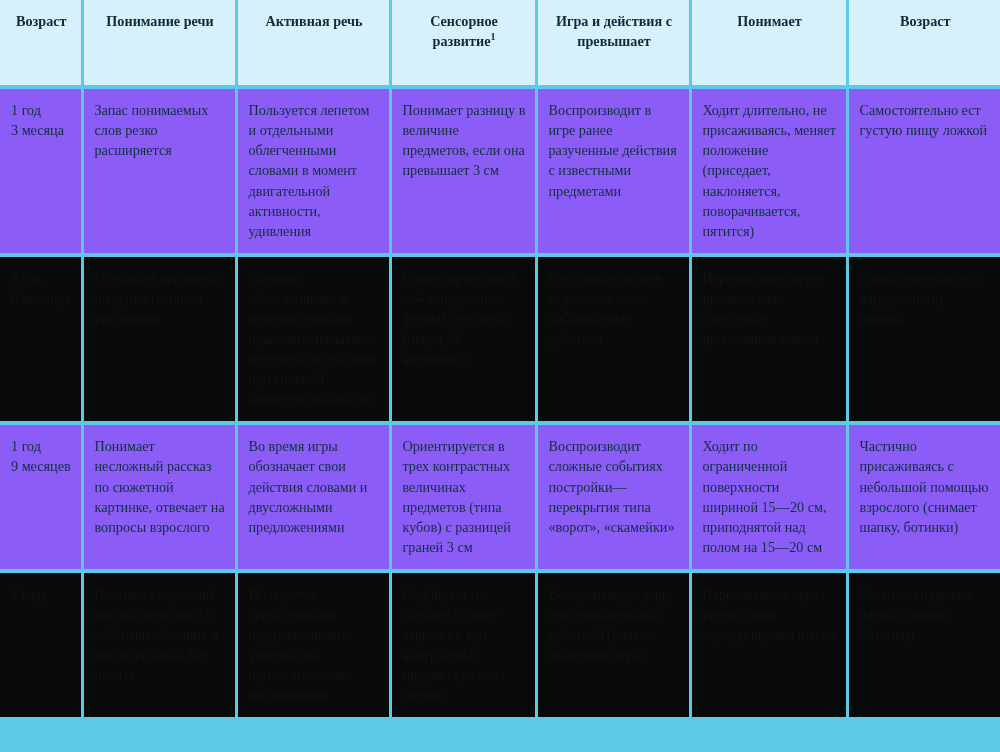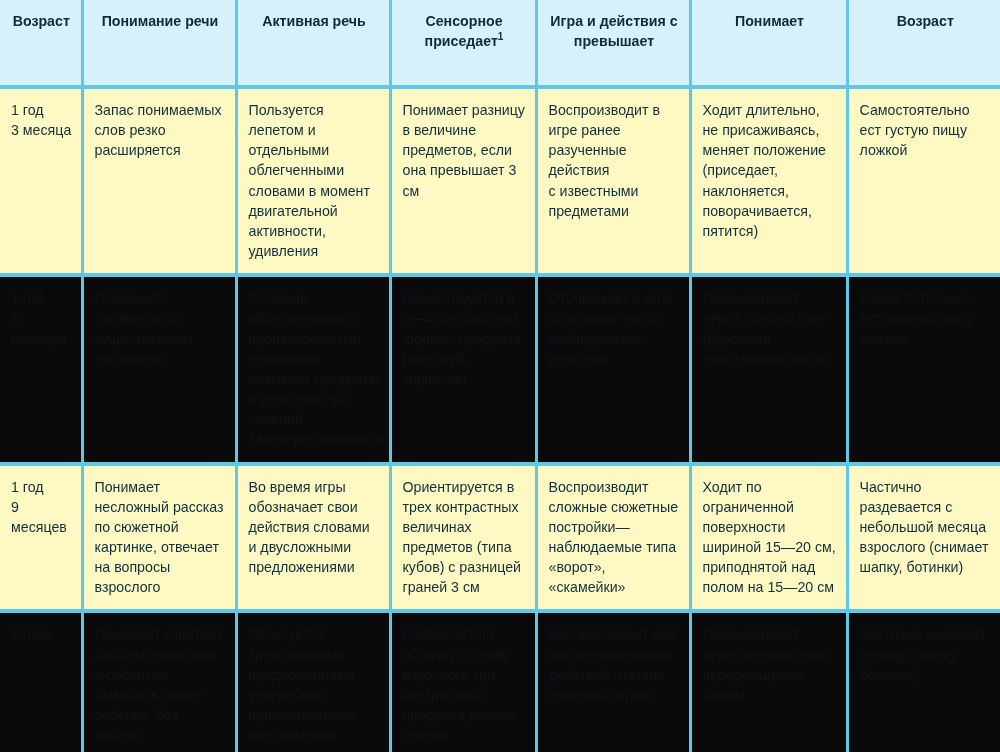--- a/index.html
+++ b/index.html
@@ -11,20 +11,21 @@
     width: 1000px;
     height: 752px;
     font-family: "Liberation Sans", sans-serif;
     overflow: hidden;
   }
   #sheet {
     width: 1000px;
     height: 752px;
     position: relative;
     background: #5ec8e8;
+    font-family: Liberation Serif, serif;
   }
   table.dev-table {
     border-collapse: collapse;
     width: 1000px;
     table-layout: fixed;
   }
   table.dev-table col.c0 { width: 82px; }
   table.dev-table col.c1 { width: 154px; }
   table.dev-table col.c2 { width: 154px; }
   table.dev-table col.c3 { width: 146px; }
@@ -59,21 +60,21 @@
     text-align: center;
     vertical-align: middle;
     height: 62px;
     padding: 6px 8px;
     font-size: 14.6px;
     line-height: 1.26;
   }
   thead tr { border-bottom: 4px solid #5ec8e8; }
 
   tbody tr.row-light td {
-    background: #fef9c3;
+    background: #8b5cf6;
     color: #10303d;
   }
   tbody tr.row-dark td {
     background: #0a0a0a;
     color: #0e1416;
   }
   tbody tr.row-sep td {
     border-top: 4px solid #5ec8e8;
   }
   td.age-cell {
@@ -101,21 +102,21 @@
         <col class="c3">
         <col class="c4">
         <col class="c5">
         <col class="c6">
     </colgroup>
     <thead>
       <tr>
         <th>Возраст</th>
         <th>Понимание речи</th>
         <th>Активная речь</th>
-        <th><span>Сенсорное приседает</span><span class="sup">1</span></th>
+        <th><span>Сенсорное развитие</span><span class="sup">1</span></th>
         <th>Игра и действия с превышает</th>
         <th>Понимает</th>
         <th>Возраст</th>
       </tr>
     </thead>
     <tbody>
       <tr class="row-light">
         <td class="age-cell">
             <span class="cell-text">1 год
 3 месяца</span>
@@ -172,27 +173,27 @@
         <td>
             <span class="cell-text">Понимает несложный рассказ по сюжетной картинке, отвечает на вопросы взрослого</span>
           </td>
         <td>
             <span class="cell-text">Во время игры обозначает свои действия словами и двусложными предложениями</span>
           </td>
         <td>
             <span class="cell-text">Ориентируется в трех контрастных величинах предметов (типа кубов) с разницей граней 3 см</span>
           </td>
         <td>
-            <span class="cell-text">Воспроизводит сложные сюжетные постройки— наблюдаемые типа «ворот», «скамейки»</span>
+            <span class="cell-text">Воспроизводит сложные событиях постройки— перекрытия типа «ворот», «скамейки»</span>
           </td>
         <td>
             <span class="cell-text">Ходит по ограниченной поверхности шириной 15—20 см, приподнятой над полом на 15—20 см</span>
           </td>
         <td>
-            <span class="cell-text">Частично раздевается с небольшой месяца взрослого (снимает шапку, ботинки)</span>
+            <span class="cell-text">Частично присаживаясь с небольшой помощью взрослого (снимает шапку, ботинки)</span>
           </td>
       </tr>
       <tr class="row-dark row-sep">
         <td class="age-cell">
             <span class="cell-text">2 года</span>
           </td>
         <td>
             <span class="cell-text">Понимает короткий рассказ взрослого о событиях, бывших в опыте ребенка, без показа</span>
           </td>
         <td>

